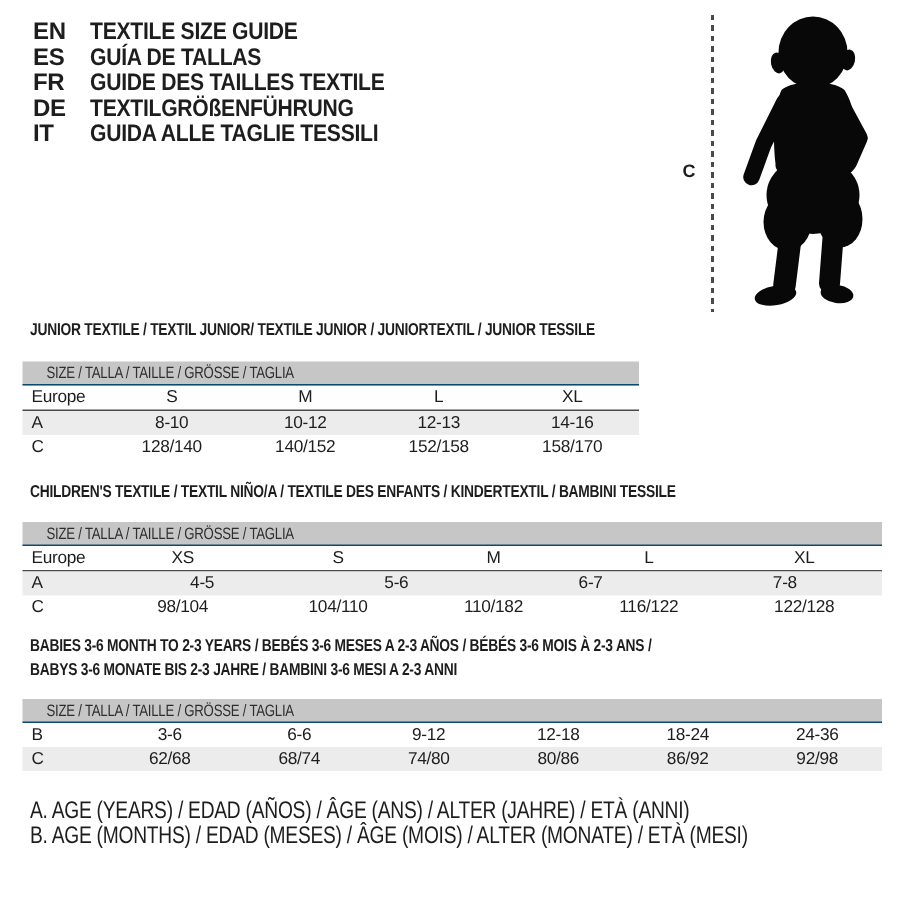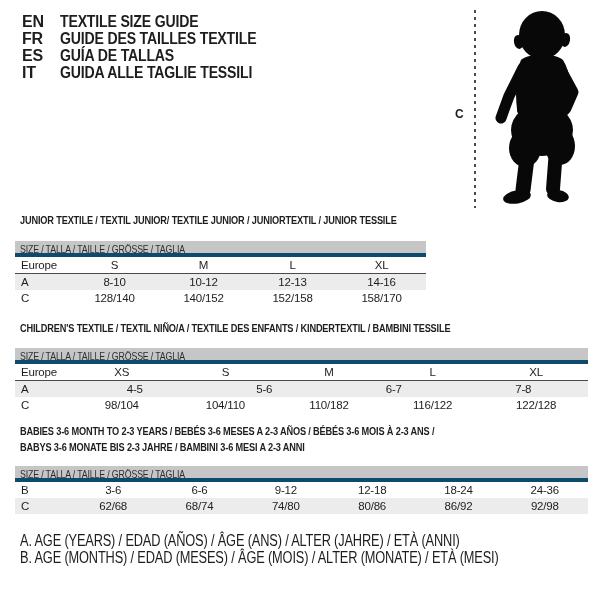--- a/index.html
+++ b/index.html
@@ -25,48 +25,52 @@
     left:474px;top:10px;width:2px;height:198px;
     background:repeating-linear-gradient(to bottom,#4a4a4a 0px,#4a4a4a 3.5px,transparent 3.5px,transparent 7px);
   }
   .measure-label{left:455px;top:107px;font-size:12px;font-weight:bold;}
 
   
   .sec-title{font-size:11.5px;font-weight:bold;line-height:16px;}
 
   
   .size-table{position:absolute;left:15px;}
-  .bar{height:16px;line-height:16px;background:#c6c6c6;border-bottom:4px solid #0c4a6e;
-       font-size:11px;color:#2e2e2e;padding-left:5px;box-sizing:border-box;}
+  .bar{height:16px;line-height:16px;background:#c6c6c6;border-bottom:1px solid #0c4a6e;
+       font-size:11px;color:#2e2e2e;padding-left:16px;box-sizing:border-box;}
   .trow{display:flex;height:16px;line-height:16px;font-size:11.5px;}
   .trow.hdr{border-bottom:1px solid #4a4a4a;}
   .trow.shade{background:#ececec;}
   .lab{flex:0 0 55px;padding-left:6px;box-sizing:border-box;text-align:left;}
   .cell{flex:1;text-align:center;}
 
   
   .note-line{height:17px;line-height:17px;font-size:16px;font-weight:normal;}
 
   .silhouette{left:490px;top:8px;}
 </style>
 </head>
 <body>
 
 <div class="abs lang-block">
   <div class="lang-row">
     <span class="lang-code">EN</span>
     <span class="cx88">TEXTILE SIZE GUIDE</span>
   </div>
   <div class="lang-row">
+    <span class="lang-code">ES</span>
+    <span class="cx88">GUÍA DE TALLAS</span>
+  </div>
+  <div class="lang-row">
     <span class="lang-code">FR</span>
     <span class="cx88">GUIDE DES TAILLES TEXTILE</span>
   </div>
   <div class="lang-row">
-    <span class="lang-code">ES</span>
-    <span class="cx88">GUÍA DE TALLAS</span>
+    <span class="lang-code">DE</span>
+    <span class="cx88">TEXTILGRÖßENFÜHRUNG</span>
   </div>
   <div class="lang-row">
     <span class="lang-code">IT</span>
     <span class="cx88">GUIDA ALLE TAGLIE TESSILI</span>
   </div>
 </div>
 
 <div class="abs measure-label">C</div>
 <div class="abs dashed-line"></div>
 

